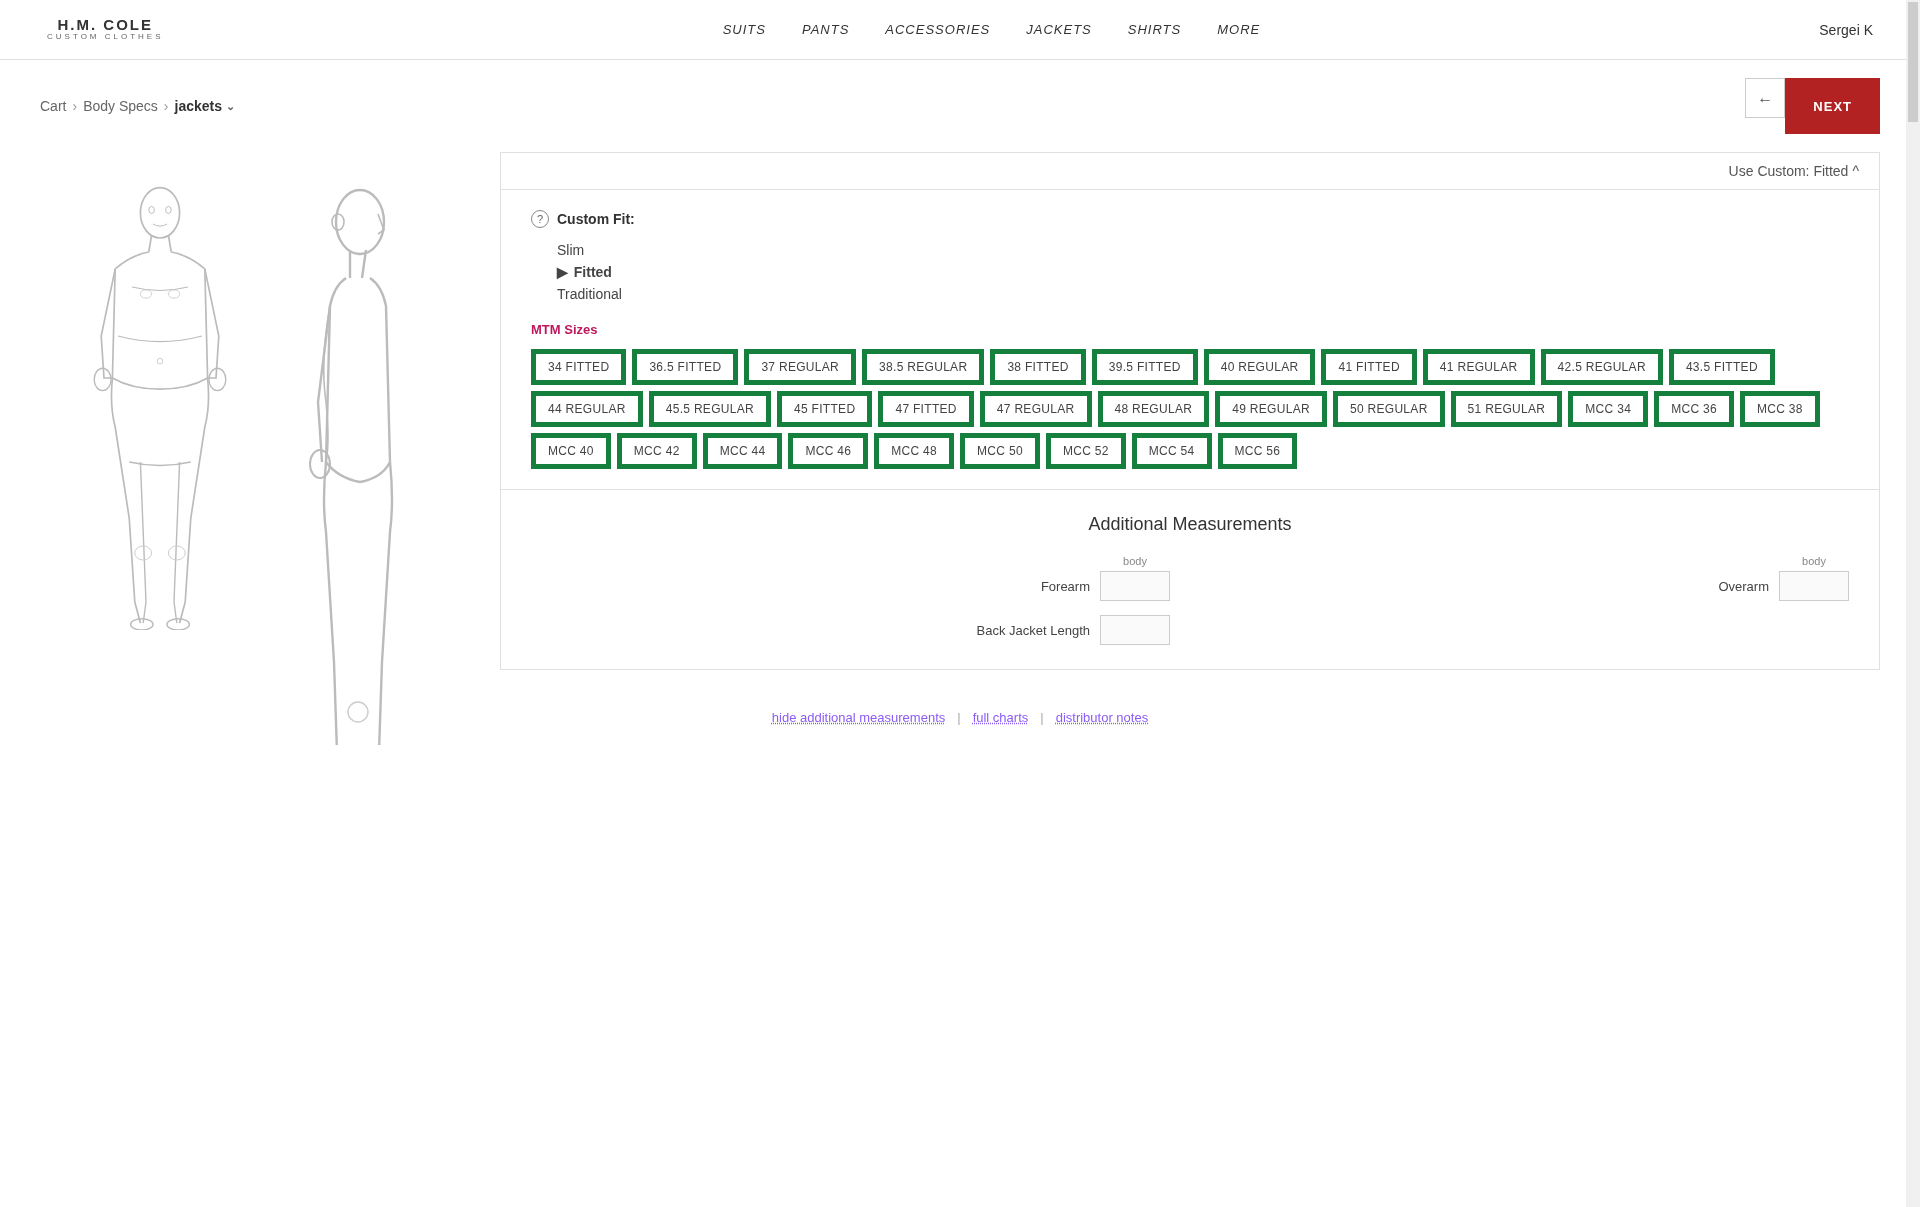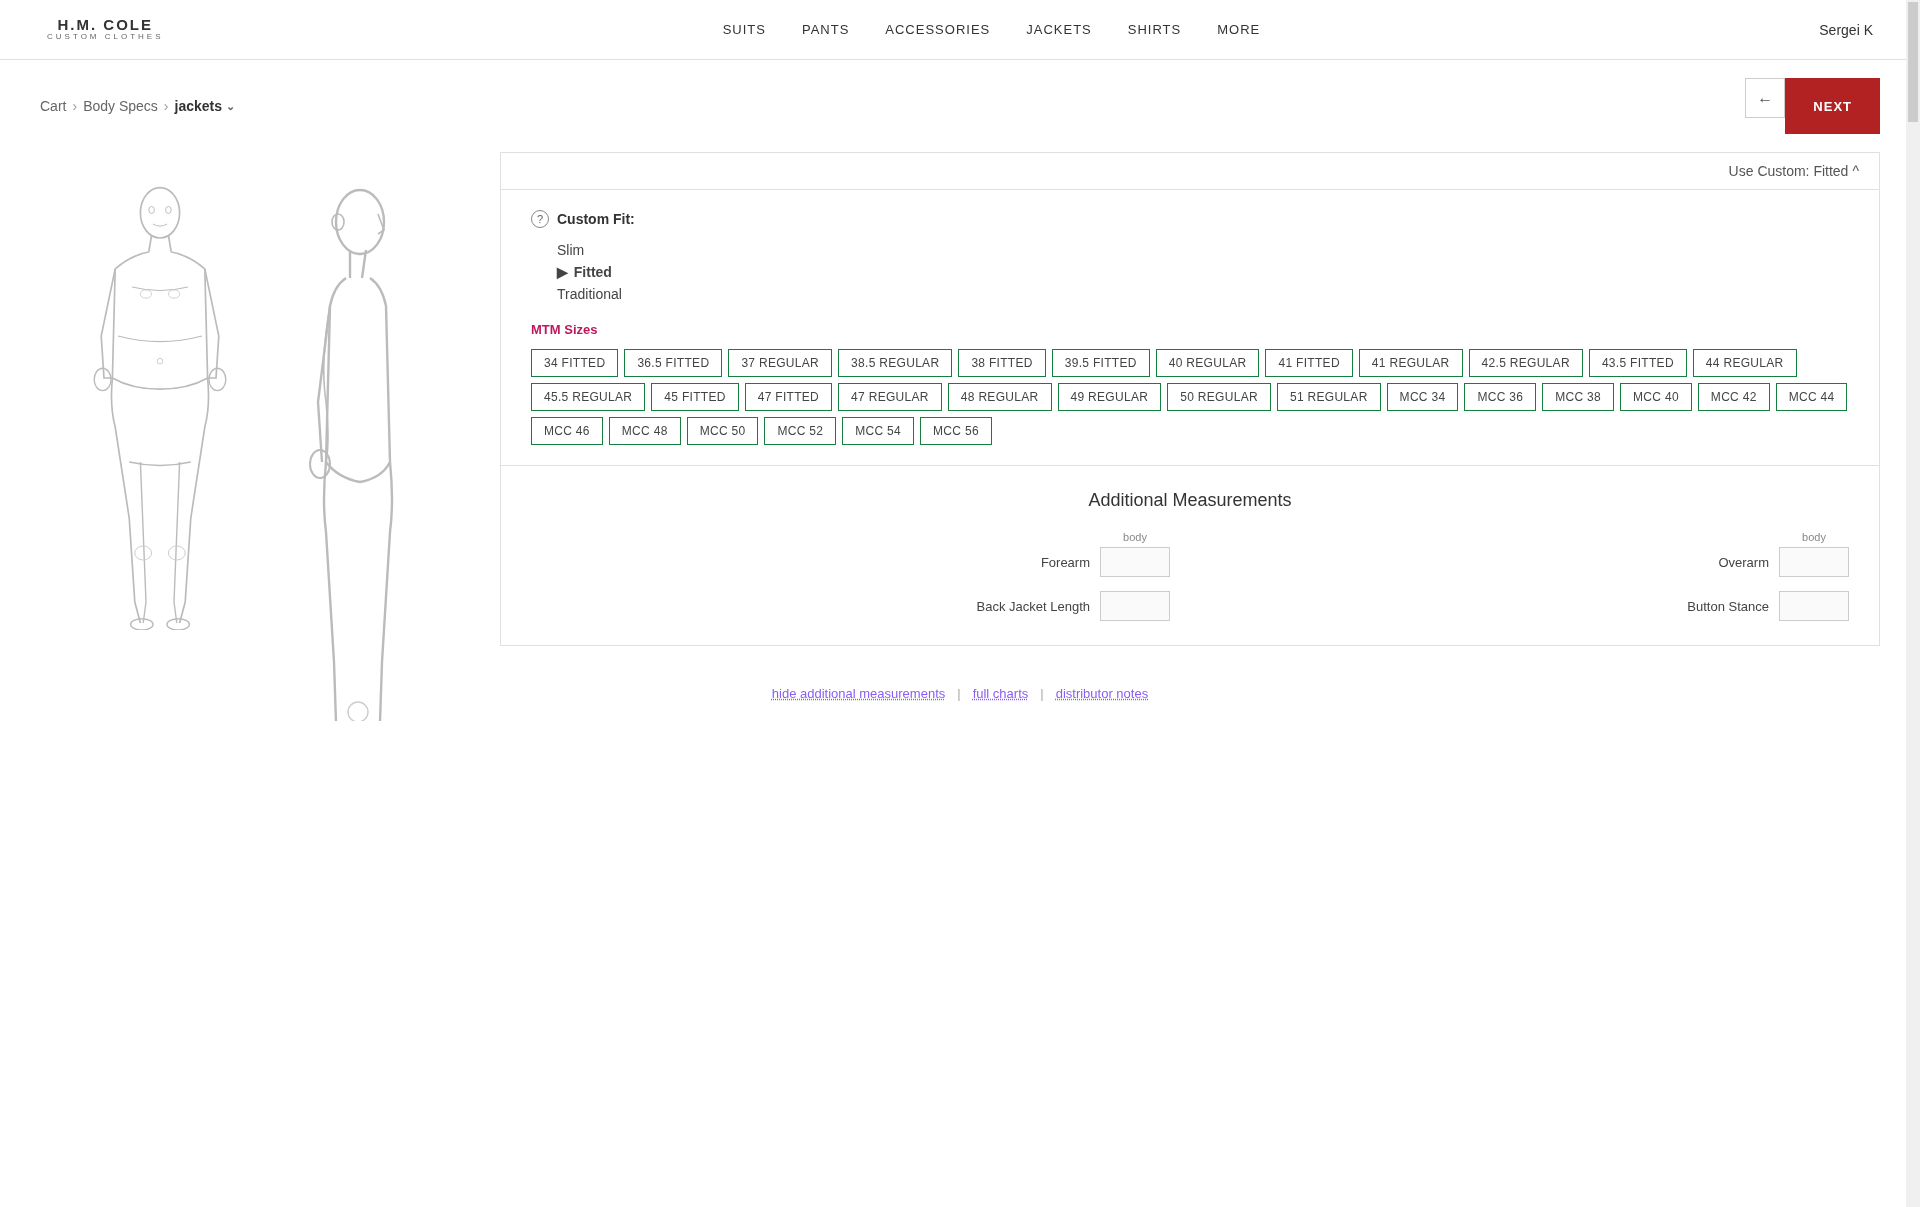--- a/index.html
+++ b/index.html
@@ -13,21 +13,21 @@
       padding: 0 47px;
       height: 60px;
       border-bottom: 1px solid #e0e0e0;
     }
     .logo-area {
       display: flex; flex-direction: column; align-items: center; line-height: 1.1;
     }
     .logo-main { font-size: 15px; font-weight: bold; letter-spacing: 2px; color: #333; }
     .logo-sub { font-size: 8px; letter-spacing: 3px; color: #666; text-transform: uppercase; }
     .main-nav { display: flex; gap: 36px; }
-    .nav-item { font-size: 13px; letter-spacing: 1px; color: #333; cursor: pointer; text-decoration: none; font-weight: 500; }
+    .nav-item { font-size: 13px; letter-spacing: 1px; color: #333; cursor: pointer; text-decoration: none; font-weight: 500; font-style: italic; }
     .user-name { font-size: 14px; color: #333; font-weight: 500; }
 
     
     .breadcrumb-bar {
       display: flex;
       align-items: center;
       justify-content: space-between;
       padding: 18px 40px;
     }
     .breadcrumb { display: flex; align-items: center; gap: 6px; font-size: 14px; }
@@ -108,21 +108,21 @@
     .custom-fit-title { font-weight: bold; font-size: 14px; }
 
     .fit-options { display: flex; flex-direction: column; gap: 6px; padding-left: 26px; margin-bottom: 20px; }
     .fit-option { font-size: 14px; color: #444; cursor: pointer; }
     .fit-option.selected { font-weight: bold; display: flex; align-items: center; gap: 6px; }
 
     .mtm-sizes-section { padding-left: 0; }
     .mtm-sizes-label { font-size: 13px; font-weight: bold; margin-bottom: 12px; color: #be185d; }
     .sizes-grid { display: flex; flex-wrap: wrap; gap: 6px; }
     .size-btn {
-      border: 1px solid #15803d; background: #fff; padding: 6px 12px;
+      border: 5px solid #15803d; background: #fff; padding: 6px 12px;
       font-size: 12px; color: #444; cursor: pointer; white-space: nowrap;
       letter-spacing: 0.3px;
     }
 
     
     .additional-measurements {
       border: 1px solid #e0e0e0;
       border-top: none;
       padding: 24px 30px;
       background: #fff;
@@ -418,24 +418,20 @@
           <div class="meas-item">
             <span class="meas-item-label">Back Jacket Length</span>
             <input class="meas-input" type="text" value="" style="">
           </div>
         </div>
         <div class="meas-col">
           <div class="meas-item">
             <span class="meas-item-label">Overarm</span>
             <input class="meas-input" type="text" value="" style="">
           </div>
-          <div class="meas-item">
-            <span class="meas-item-label">Button Stance</span>
-            <input class="meas-input" type="text" value="" style="">
-          </div>
         </div>
       </div>
     </div>
 
   </div>
 </div>
 
 <div class="footer-links">
   <span class="footer-link">hide additional measurements</span>
   <span class="footer-sep">|</span>

